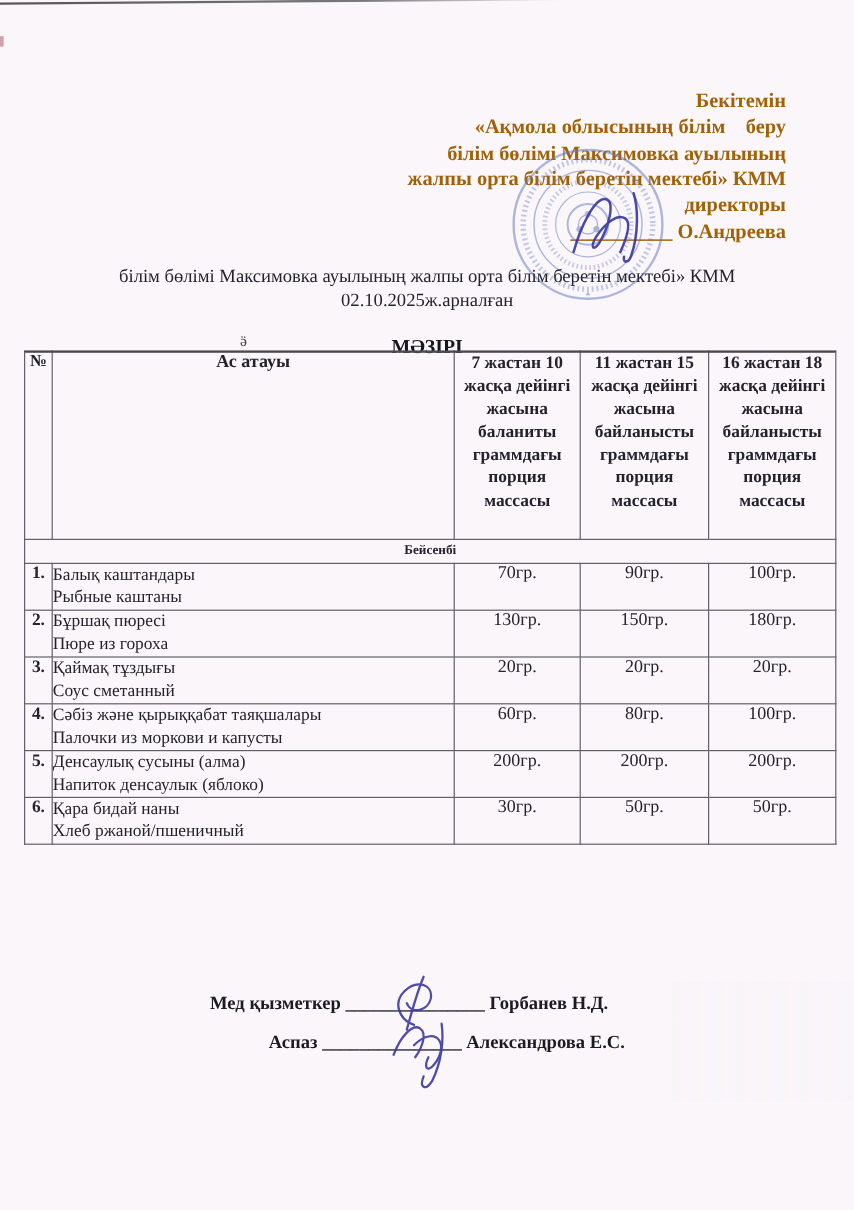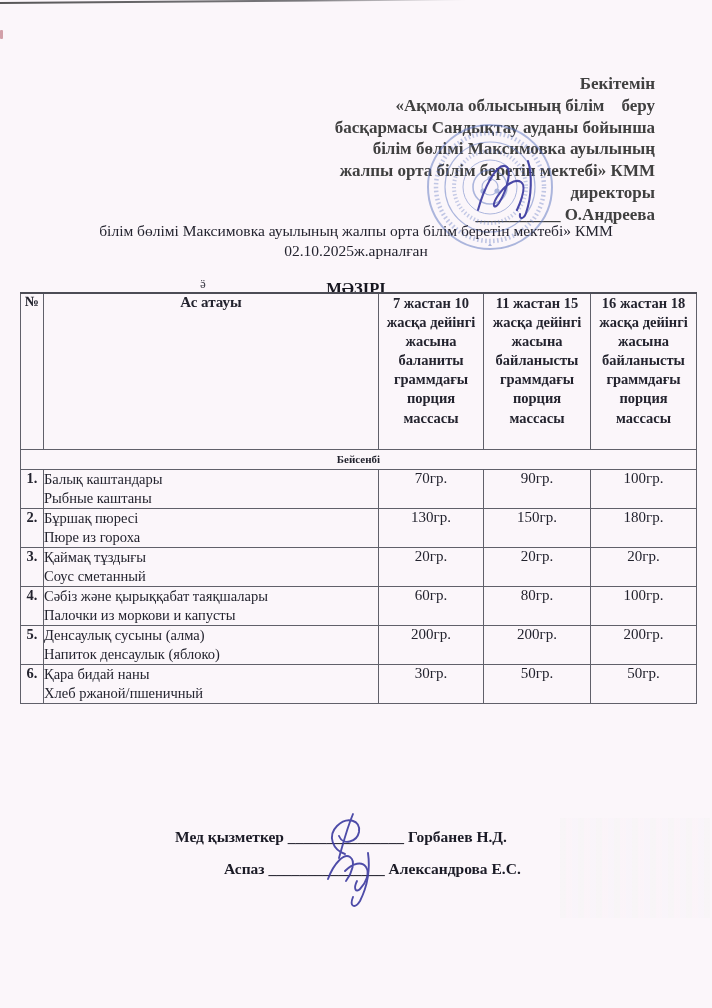--- a/index.html
+++ b/index.html
@@ -22,21 +22,21 @@
     position:absolute;left:560px;top:818px;width:150px;height:100px;
     background:repeating-linear-gradient(90deg,
       rgba(190,225,190,.10) 0 6px,rgba(245,210,225,.10) 6px 12px,
       rgba(200,205,240,.08) 12px 18px);
     opacity:.5;
   }
   
   .approval{
     position:absolute;top:73px;right:57px;width:420px;
     text-align:right;font-weight:bold;font-size:17px;line-height:21.8px;
-    color:#404040;
+    color:#a16207;
   }
   
   .stamp{position:absolute;left:424px;top:121px;width:132px;height:132px;opacity:.5;}
   .dir-sign{position:absolute;left:468px;top:156px;width:92px;height:64px;}
   
   .subheader{
     position:absolute;top:221px;left:0;width:712px;text-align:center;
     font-size:15.5px;line-height:19.5px;color:#24242f;
   }
   .stray-char{
@@ -82,21 +82,20 @@
 </head>
 <body>
 
 <div class="scan-edge-top"></div>
 <div class="scan-mark-red"></div>
 <div class="scan-noise"></div>
 
 <div class="approval">
   <div>Бекітемін</div>
   <div>«Ақмола облысының білім&nbsp;&nbsp;&nbsp;&nbsp;беру</div>
-  <div>басқармасы Сандықтау ауданы бойынша</div>
   <div>білім бөлімі Максимовка ауылының</div>
   <div>жалпы орта білім беретін мектебі» КММ</div>
   <div>директоры</div>
   <div>
     <span>__________</span>
     <span>О.Андреева</span>
   </div>
 </div>
 
 <svg class="stamp" viewBox="0 0 132 132">

